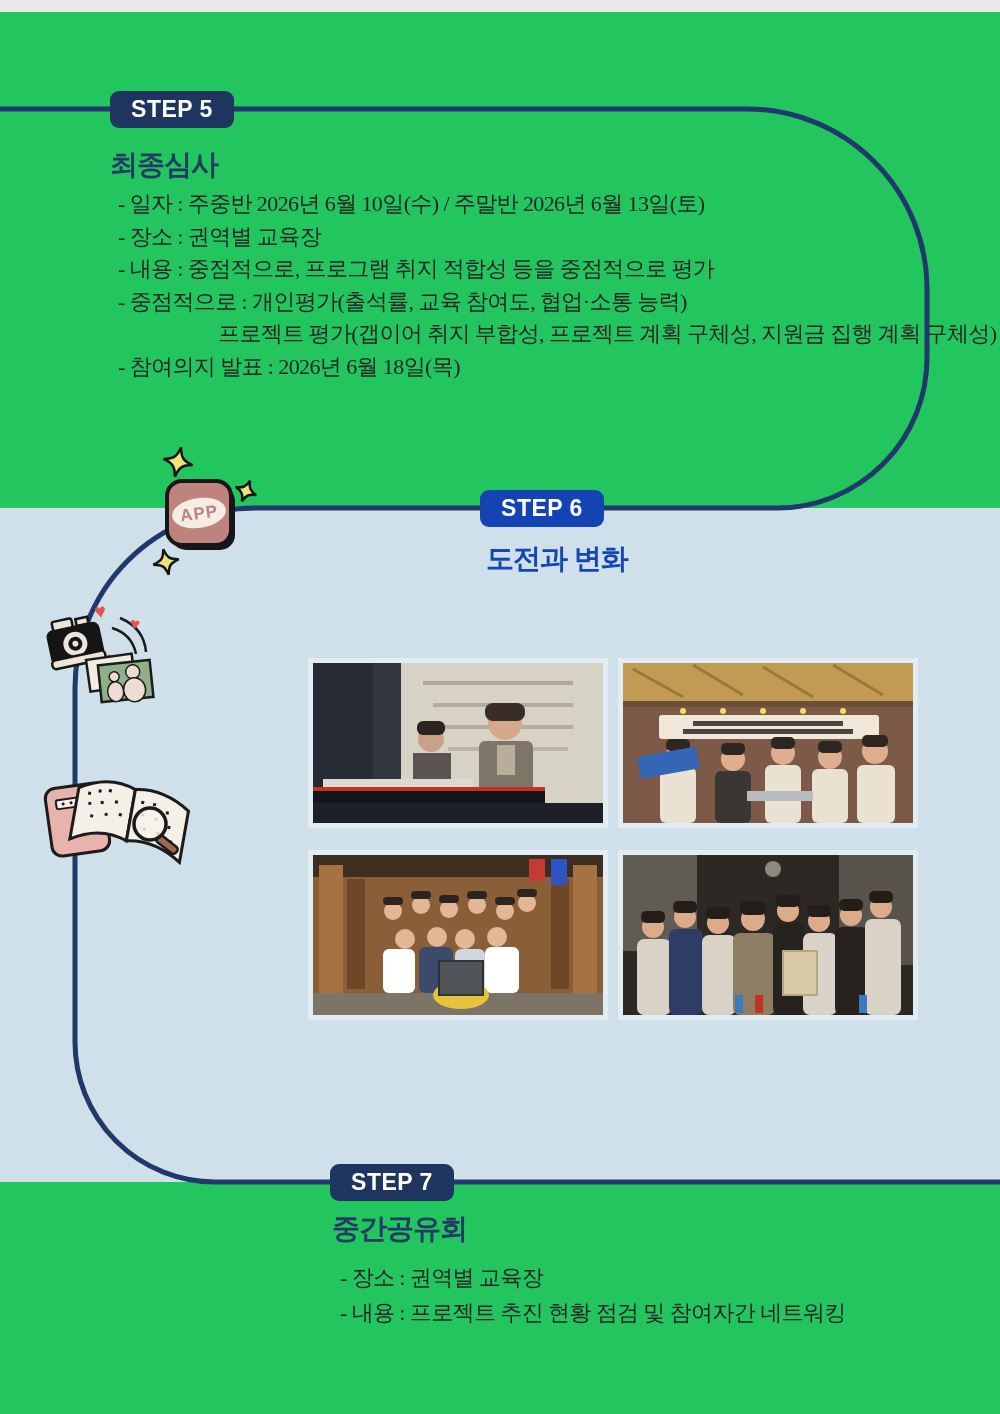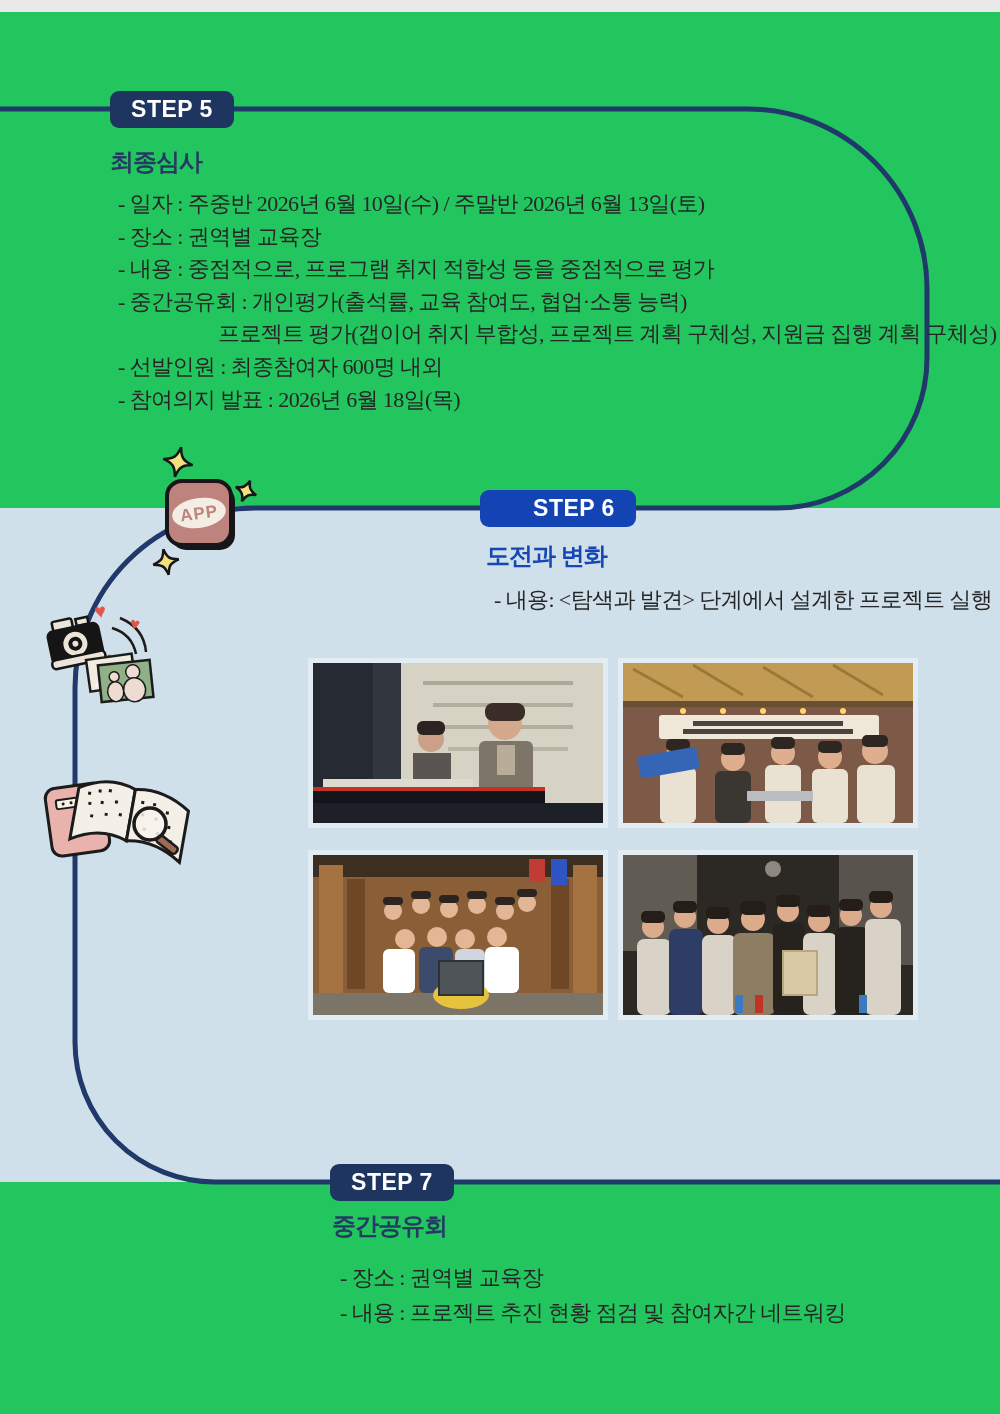--- a/index.html
+++ b/index.html
@@ -10,21 +10,21 @@
   }
   .band-mid{position:absolute;left:0;top:496px;width:1000px;height:674px;background:#cfe0ea;z-index:0;}
   .route{position:absolute;left:0;top:0;z-index:1;}
   .badge{
     position:absolute;width:124px;height:37px;border-radius:9px;z-index:3;
     display:flex;align-items:center;justify-content:center;
     color:#ffffff;font-weight:700;font-size:23px;letter-spacing:.5px;
   }
   .badge-navy{background:#1e3560;}
   .badge-blue{background:#1443b4;}
-  .sec-title{position:absolute;z-index:3;font-weight:800;font-size:24px;letter-spacing:-1px;white-space:nowrap;}
+  .sec-title{position:absolute;z-index:3;font-weight:800;font-size:28px;letter-spacing:-1px;white-space:nowrap;}
   .title-navy{color:#243a63;}
   .title-blue{color:#1546b4;}
   .details{position:absolute;z-index:3;color:#262626;font-size:22px;font-weight:500;letter-spacing:-0.6px;font-family:Liberation Serif, serif;}
   .details div{white-space:nowrap;}
   .lh-s5 div{line-height:32.6px;}
   .lh-s6 div{line-height:31px;}
   .lh-s7 div{line-height:35px;}
   .indent{padding-left:100px;}
   .photo{
     position:absolute;width:290px;height:160px;border:5px solid #e2edf3;z-index:2;
@@ -43,30 +43,28 @@
   <svg class="route" width="1000" height="1414" viewBox="0 0 1000 1414" aria-hidden="true">
     <path d="M 0 97 H 747 A 180 180 0 0 1 927 277 V 346 A 150 150 0 0 1 777 496 H 255 A 180 180 0 0 0 75 676 V 1030 A 140 140 0 0 0 215 1170 H 1000" fill="none" stroke="#21386b" stroke-width="5"></path>
   </svg>
 
   <div class="badge badge-navy" style="left:110px;top:79px;">STEP 5</div>
   <div class="sec-title title-navy" style="left:110px;top:134px;">최종심사</div>
   <div class="details lh-s5" style="left:118px;top:176px;">
     <div>- 일자 : 주중반 2026년 6월 10일(수) / 주말반 2026년 6월 13일(토)</div>
     <div>- 장소 : 권역별 교육장</div>
     <div>- 내용 : 중점적으로, 프로그램 취지 적합성 등을 중점적으로 평가</div>
-    <div>- 중간공유회 : 개인평가(출석률, 교육 참여도, 협업·소통 능력)</div>
+    <div>- 중점적으로 : 개인평가(출석률, 교육 참여도, 협업·소통 능력)</div>
     <div class="indent">프로젝트 평가(갭이어 취지 부합성,  프로젝트 계획 구체성, 지원금 집행 계획 구체성)</div>
-    <div>- 선발인원 : 최종참여자 600명 내외</div>
     <div>- 참여의지 발표 : 2026년 6월 18일(목)</div>
   </div>
 
-  <div class="badge badge-blue" style="left:480px;top:478px;padding-left:32px;">STEP 6</div>
+  <div class="badge badge-blue" style="left:480px;top:478px;">STEP 6</div>
   <div class="sec-title title-blue" style="left:486px;top:528px;">도전과 변화</div>
   <div class="details lh-s6" style="left:494px;top:572px;">
-    <div>- 내용: &lt;탐색과 발견&gt; 단계에서 설계한 프로젝트 실행</div>
   </div>
 
   <div class="photo" style="left:308px;top:646px;" aria-label="keyboard-performance-group">
     <svg width="290" height="160" viewBox="0 0 290 160" preserveAspectRatio="none">
       <rect width="290" height="160" fill="#d6d2c4"></rect>
       <rect width="88" height="160" fill="#262a33"></rect>
       <rect x="60" width="28" height="160" fill="#31363f"></rect>
       <rect x="110" y="18" width="150" height="4" fill="#9b9584" opacity=".7"></rect>
       <rect x="120" y="40" width="140" height="4" fill="#9b9584" opacity=".6"></rect>
       <rect x="130" y="62" width="130" height="4" fill="#9b9584" opacity=".6"></rect>

